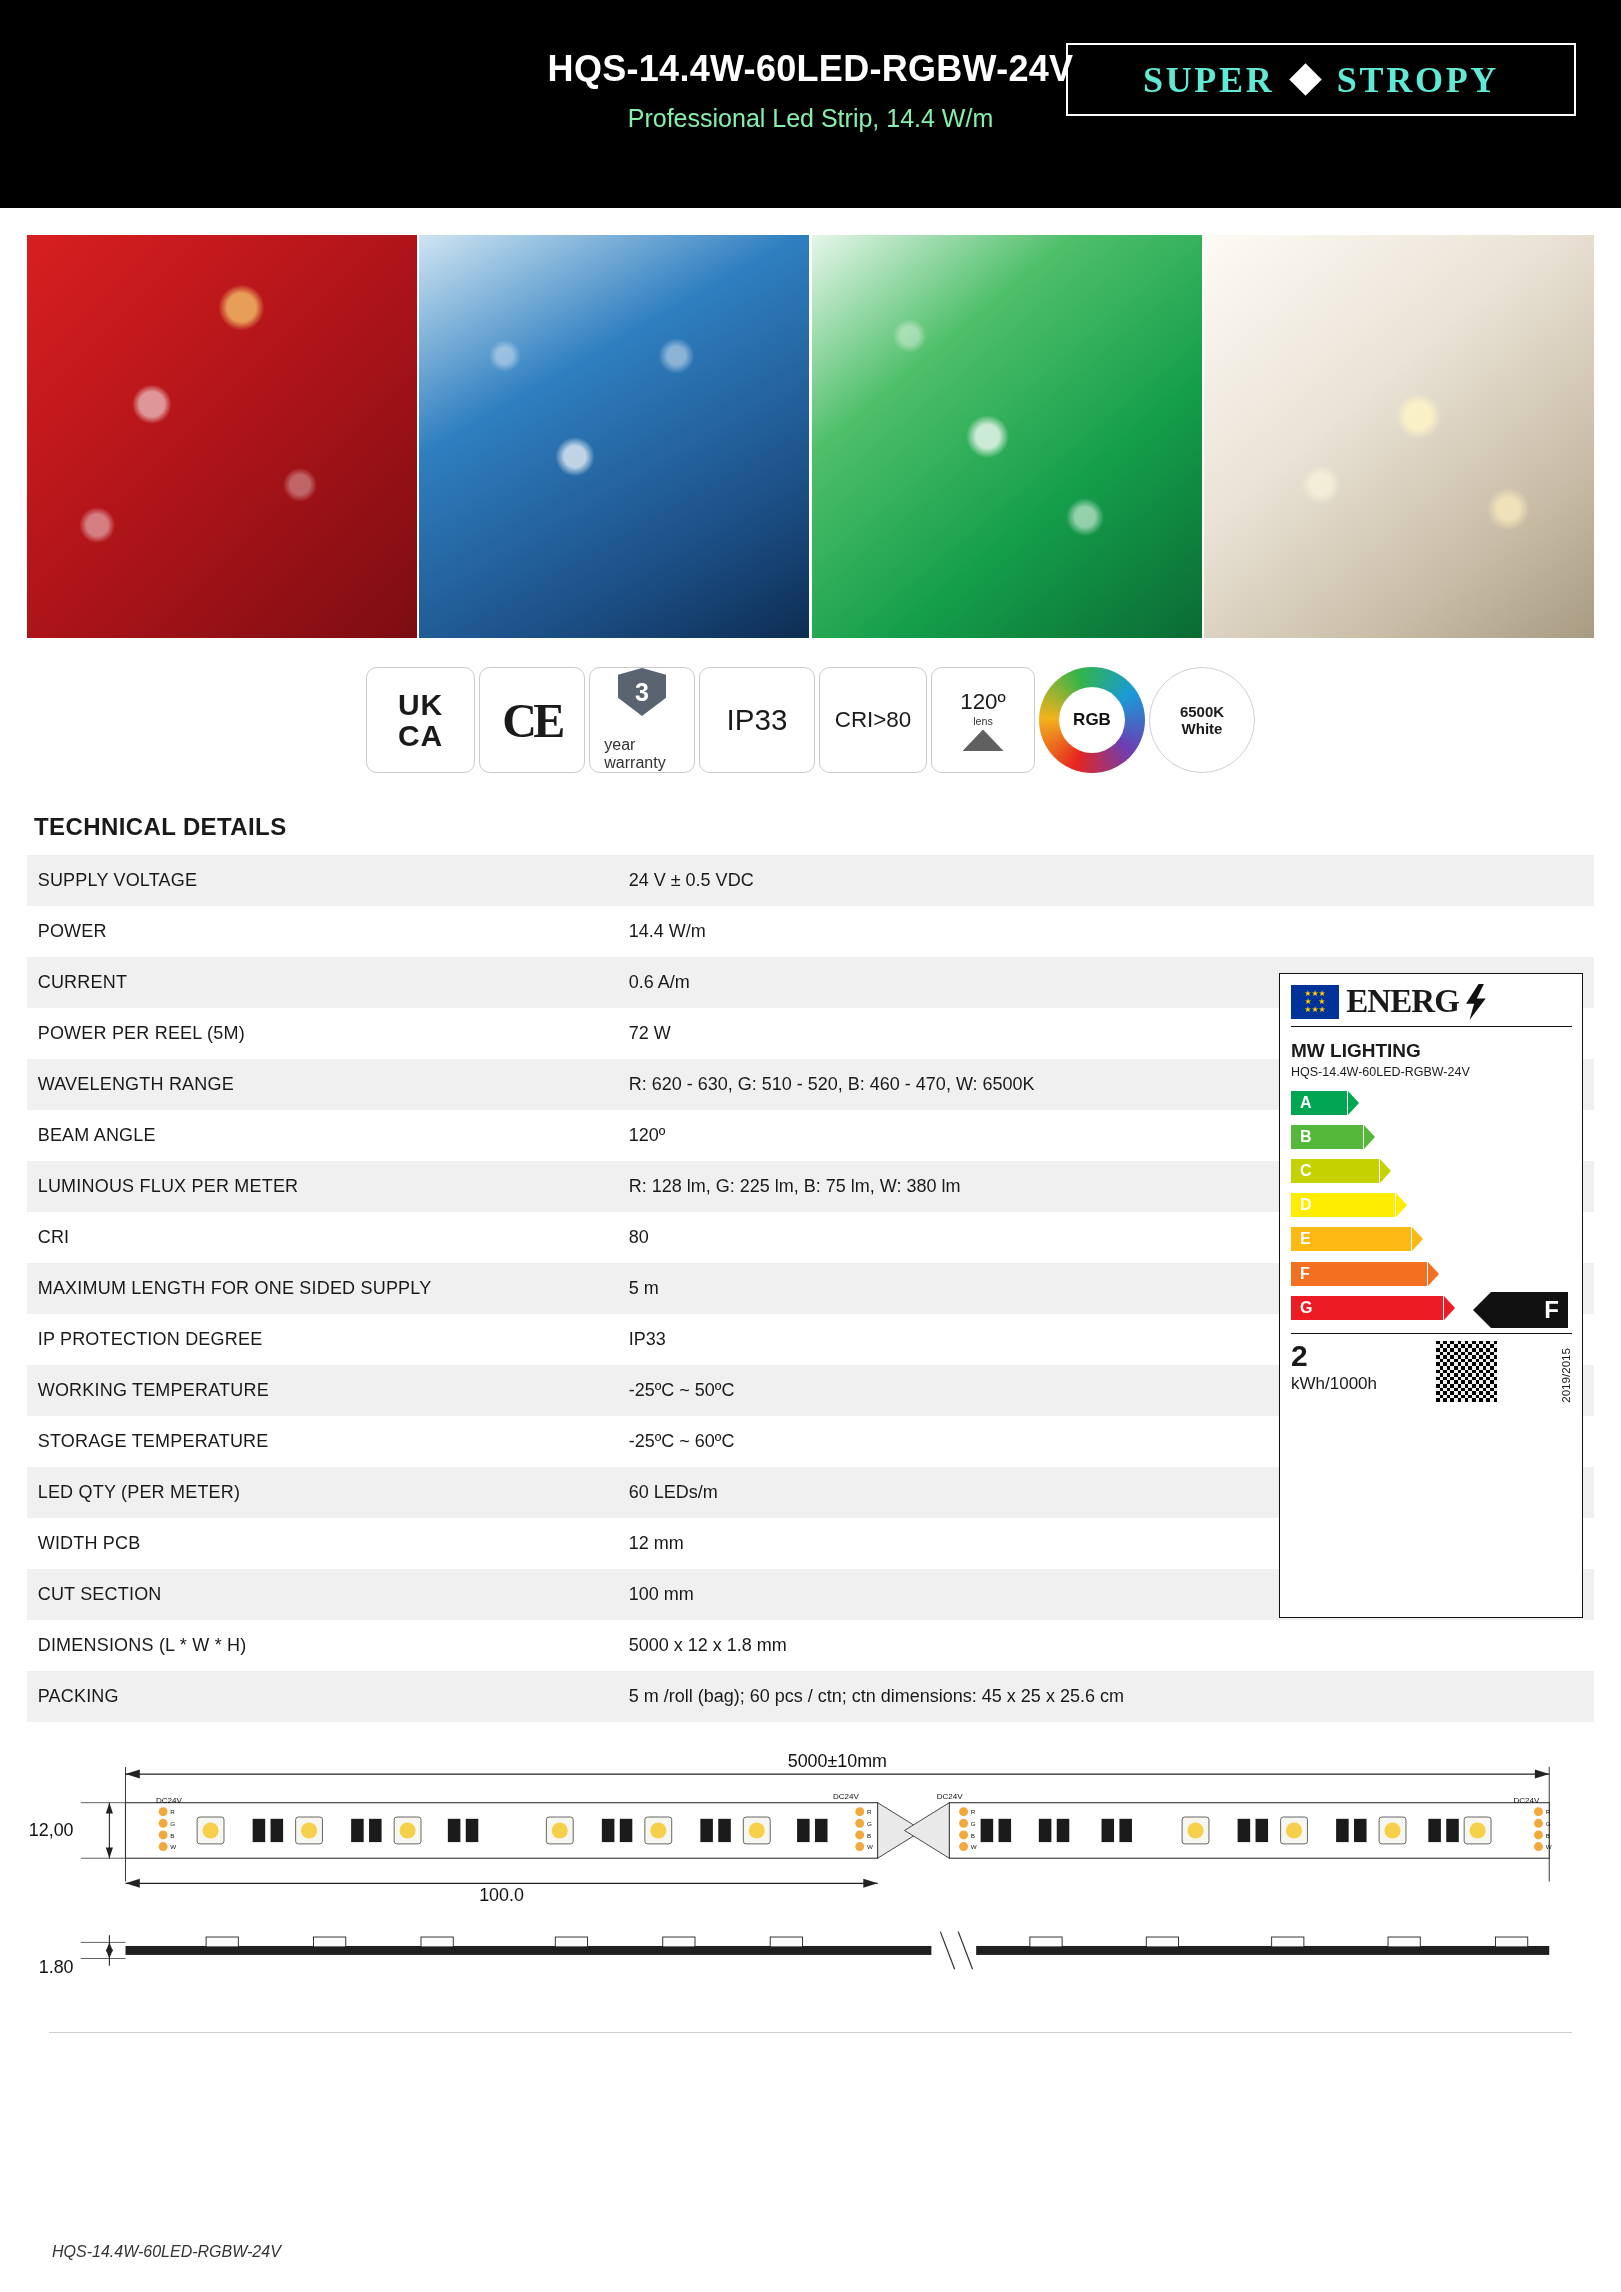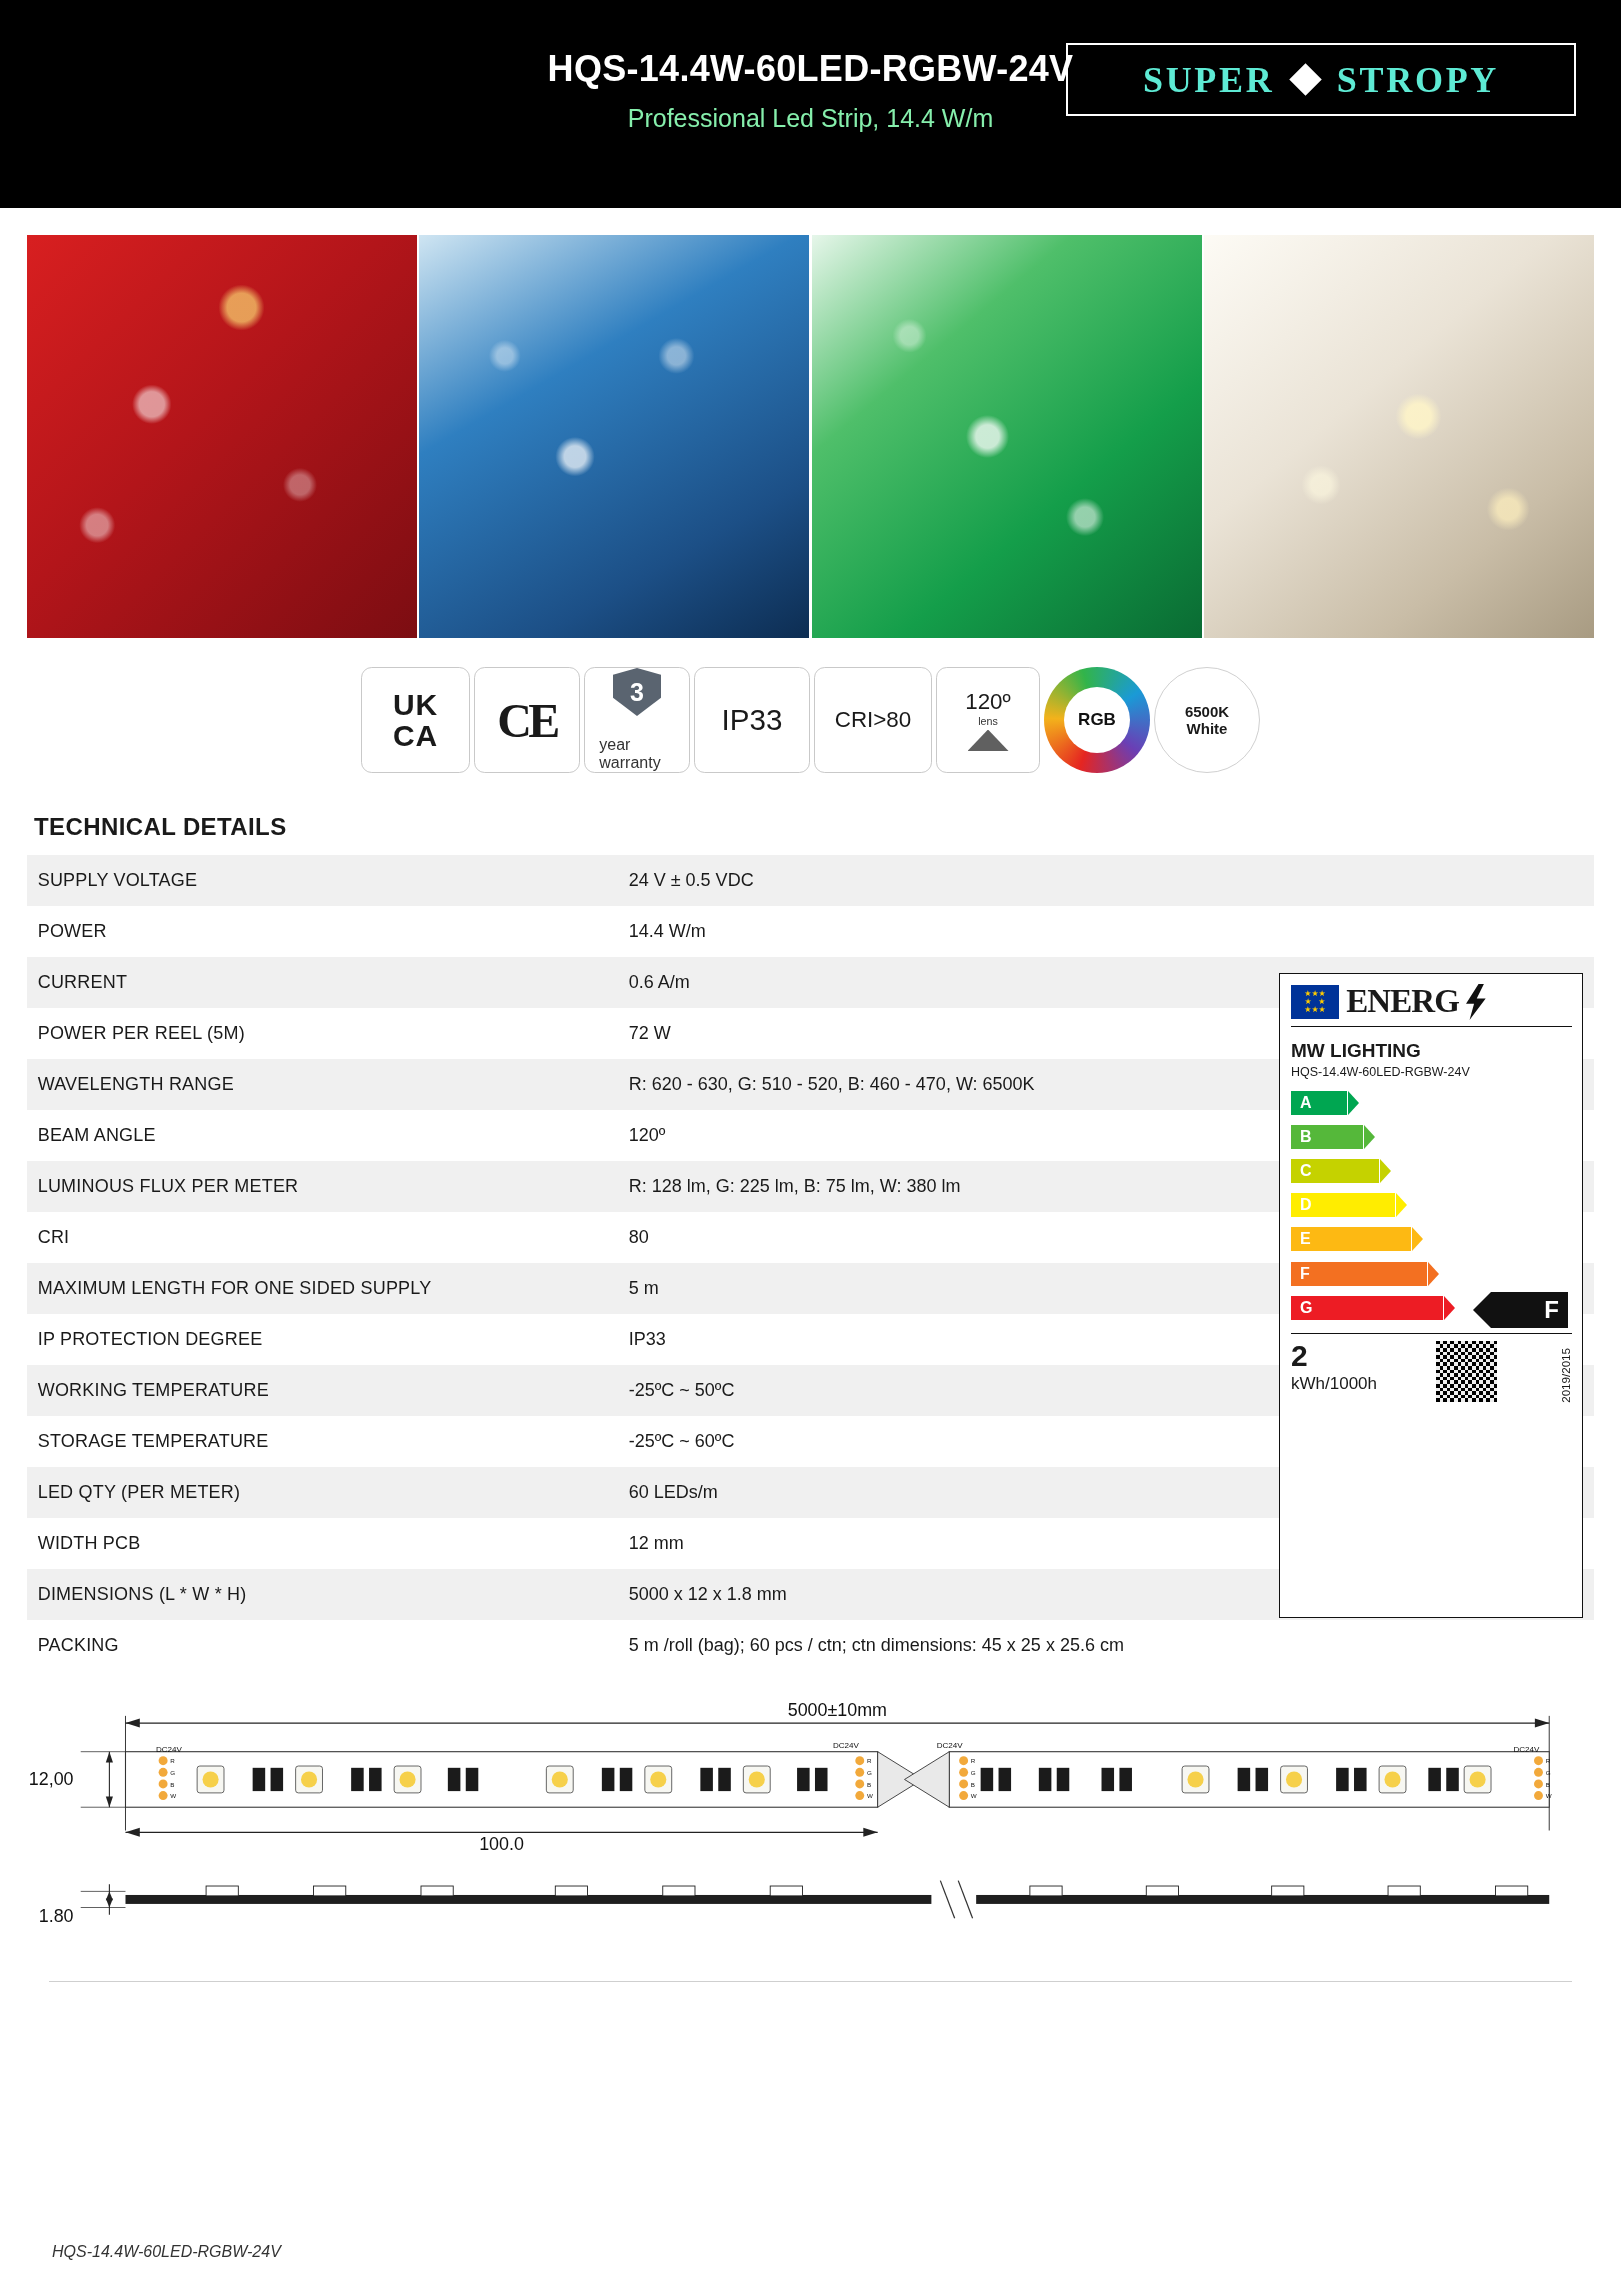--- a/index.html
+++ b/index.html
@@ -138,21 +138,21 @@
   .shield {
     width: 48px; height: 52px;
     background: #5a6470;
     clip-path: polygon(50% 0%, 100% 14%, 100% 62%, 50% 100%, 0% 62%, 0% 14%);
     display: flex; align-items: center; justify-content: center;
     color: #fff; font-size: 25px; font-weight: bold;
   }
   .warranty-text { font-size: 16px; margin-top: 20px; color: #333; }
   .badge-ip { width: 116px; }
   .ip-text { font-size: 29.6px; font-weight: 500; }
-  .badge-cri { width: 118px; }
+  .badge-cri { width: 108px; }
   .cri-text { font-size: 22.4px; }
   .badge-beam { width: 104px; }
   .beam-deg { font-size: 22.4px; font-weight: 500; }
   .beam-lens { font-size: 10.7px; color: #333; }
   .beam-cone {
     width: 41px; height: 21.5px;
     margin-top: 2.7px;
     background: #444;
     clip-path: polygon(50% 0%, 100% 100%, 0% 100%);
     opacity: 0.85;
@@ -419,20 +419,24 @@
             <td class="label">STORAGE TEMPERATURE</td>
             <td class="value">-25ºC ~ 60ºC</td>
           </tr>
         <tr>
             <td class="label">LED QTY (PER METER)</td>
             <td class="value">60 LEDs/m</td>
           </tr>
         <tr>
             <td class="label">WIDTH PCB</td>
             <td class="value">12 mm</td>
+          </tr>
+        <tr>
+            <td class="label">CUT SECTION</td>
+            <td class="value">100 mm</td>
           </tr>
         <tr>
             <td class="label">DIMENSIONS (L * W * H)</td>
             <td class="value">5000 x 12 x 1.8 mm</td>
           </tr>
         <tr>
             <td class="label">PACKING</td>
             <td class="value">5 m /roll (bag); 60 pcs / ctn; ctn dimensions: 45 x 25 x 25.6 cm</td>
           </tr>
       </tbody>

